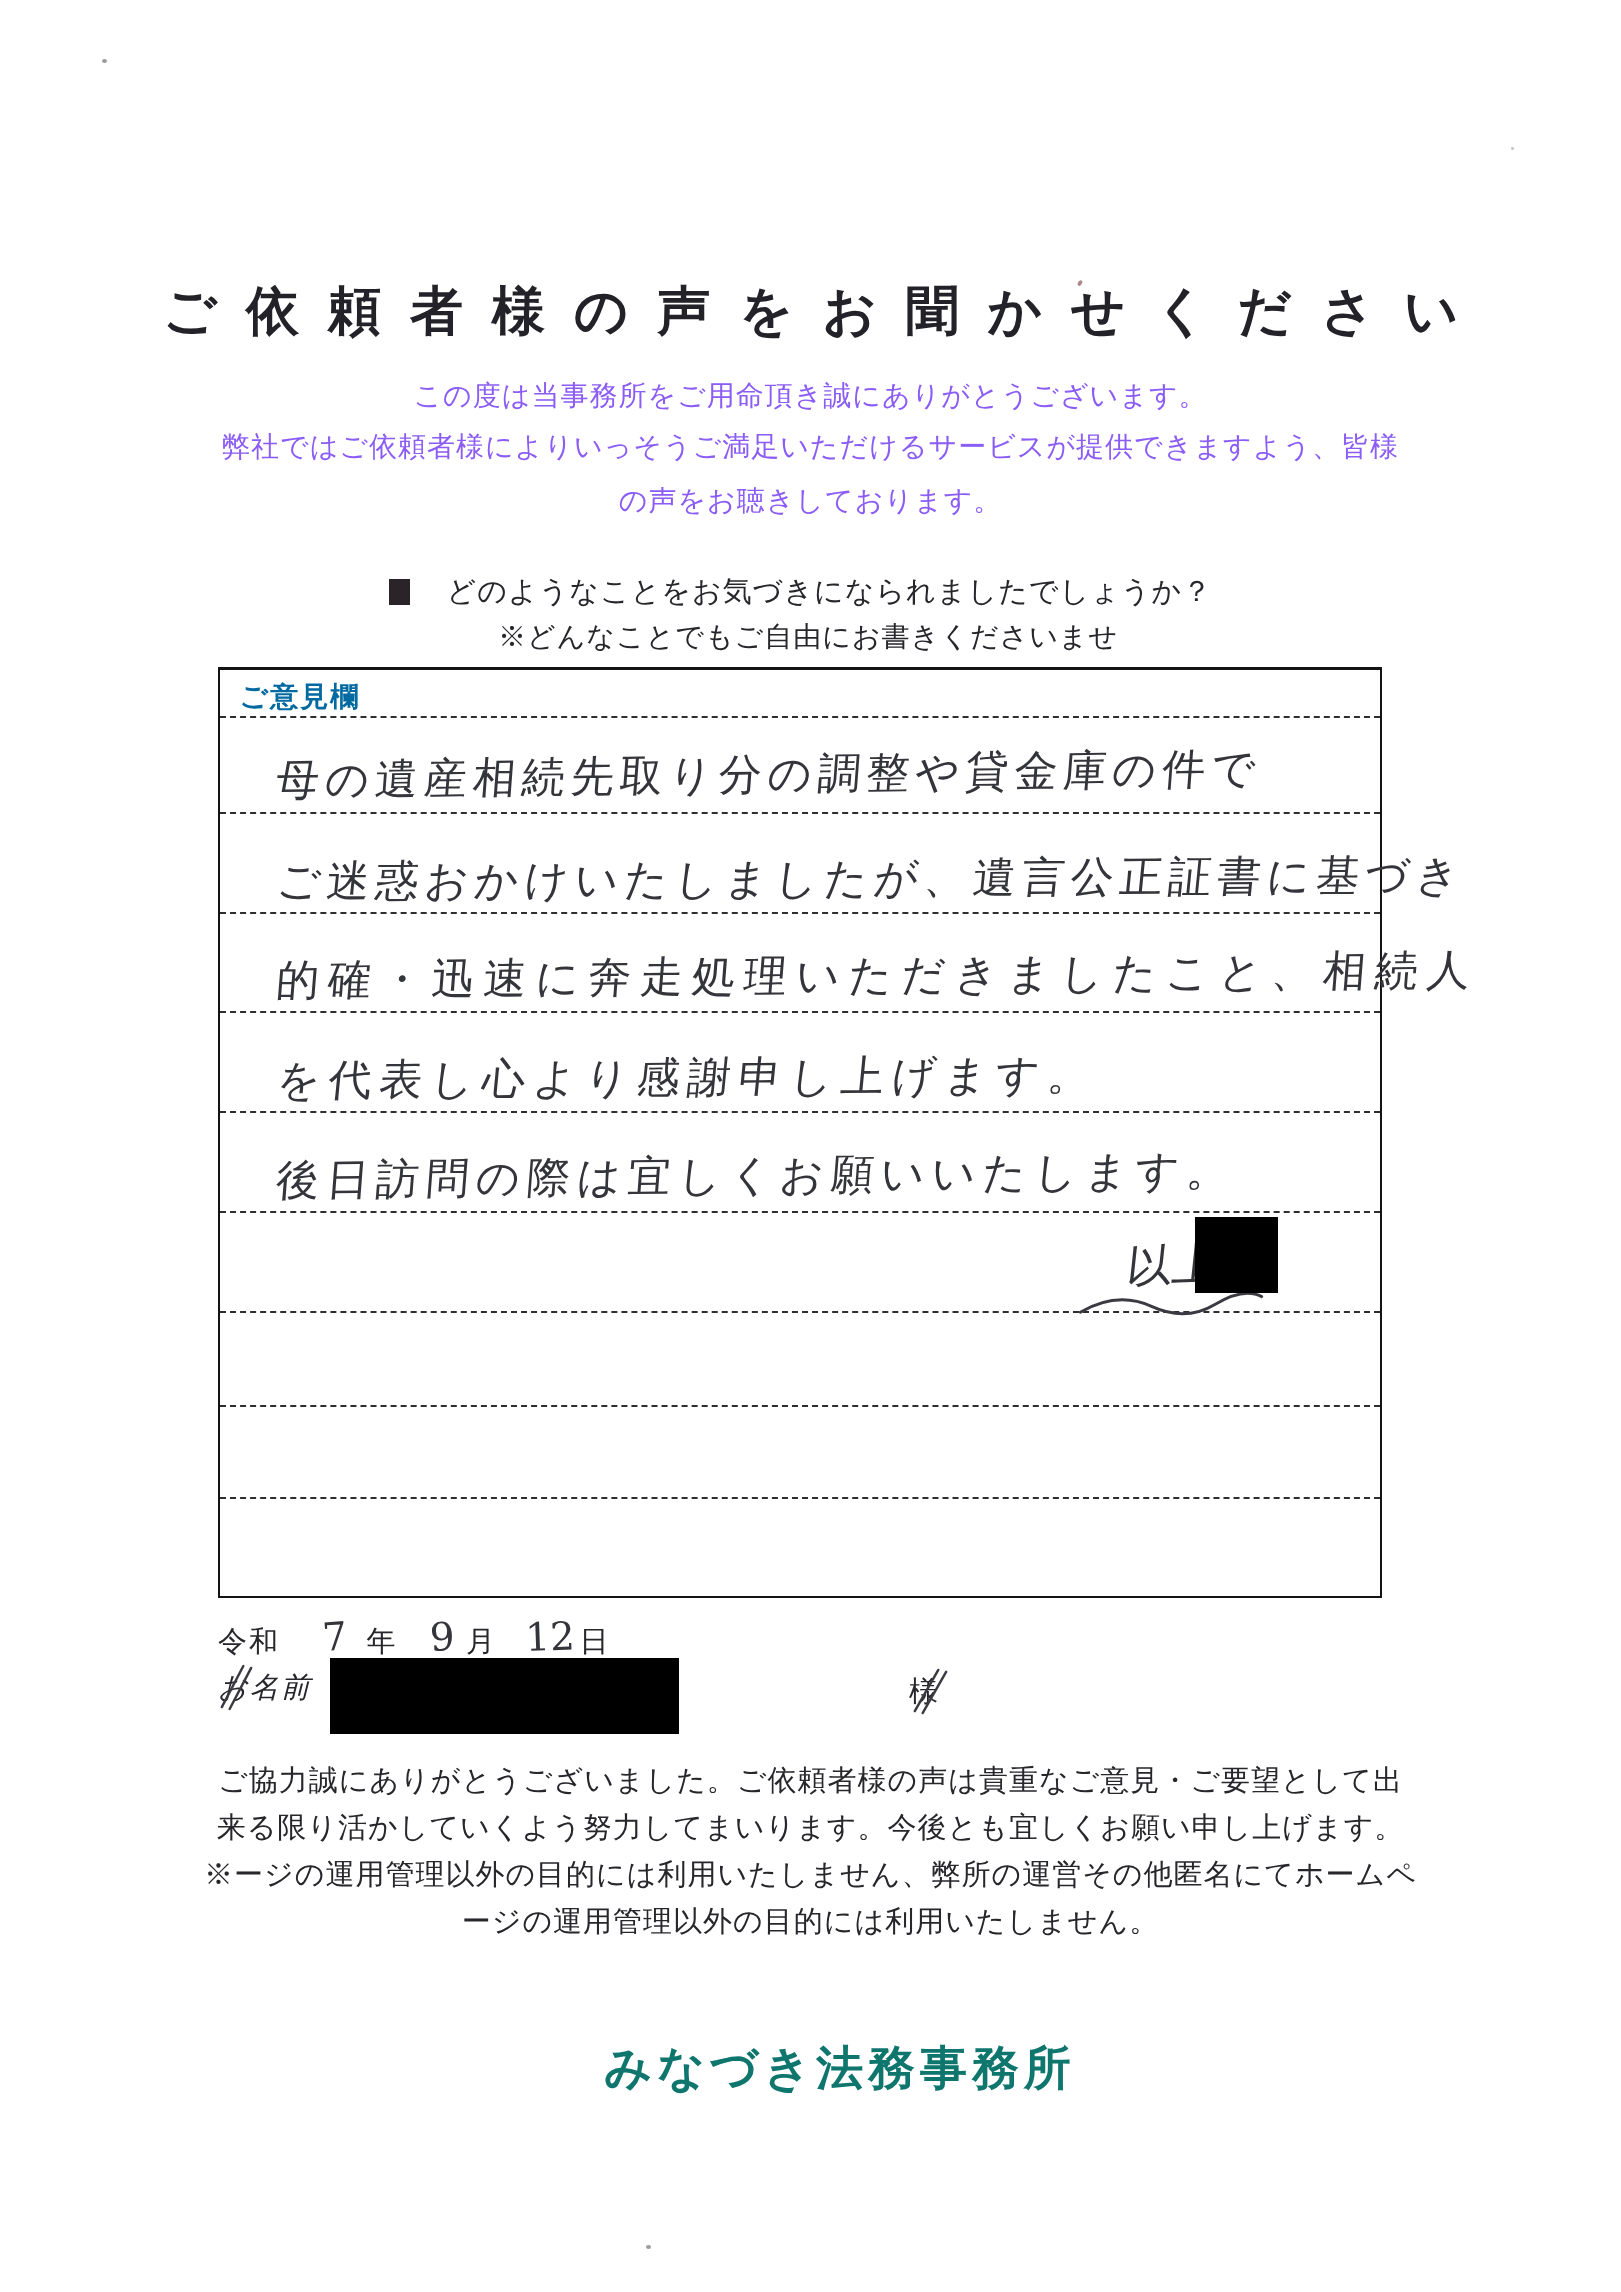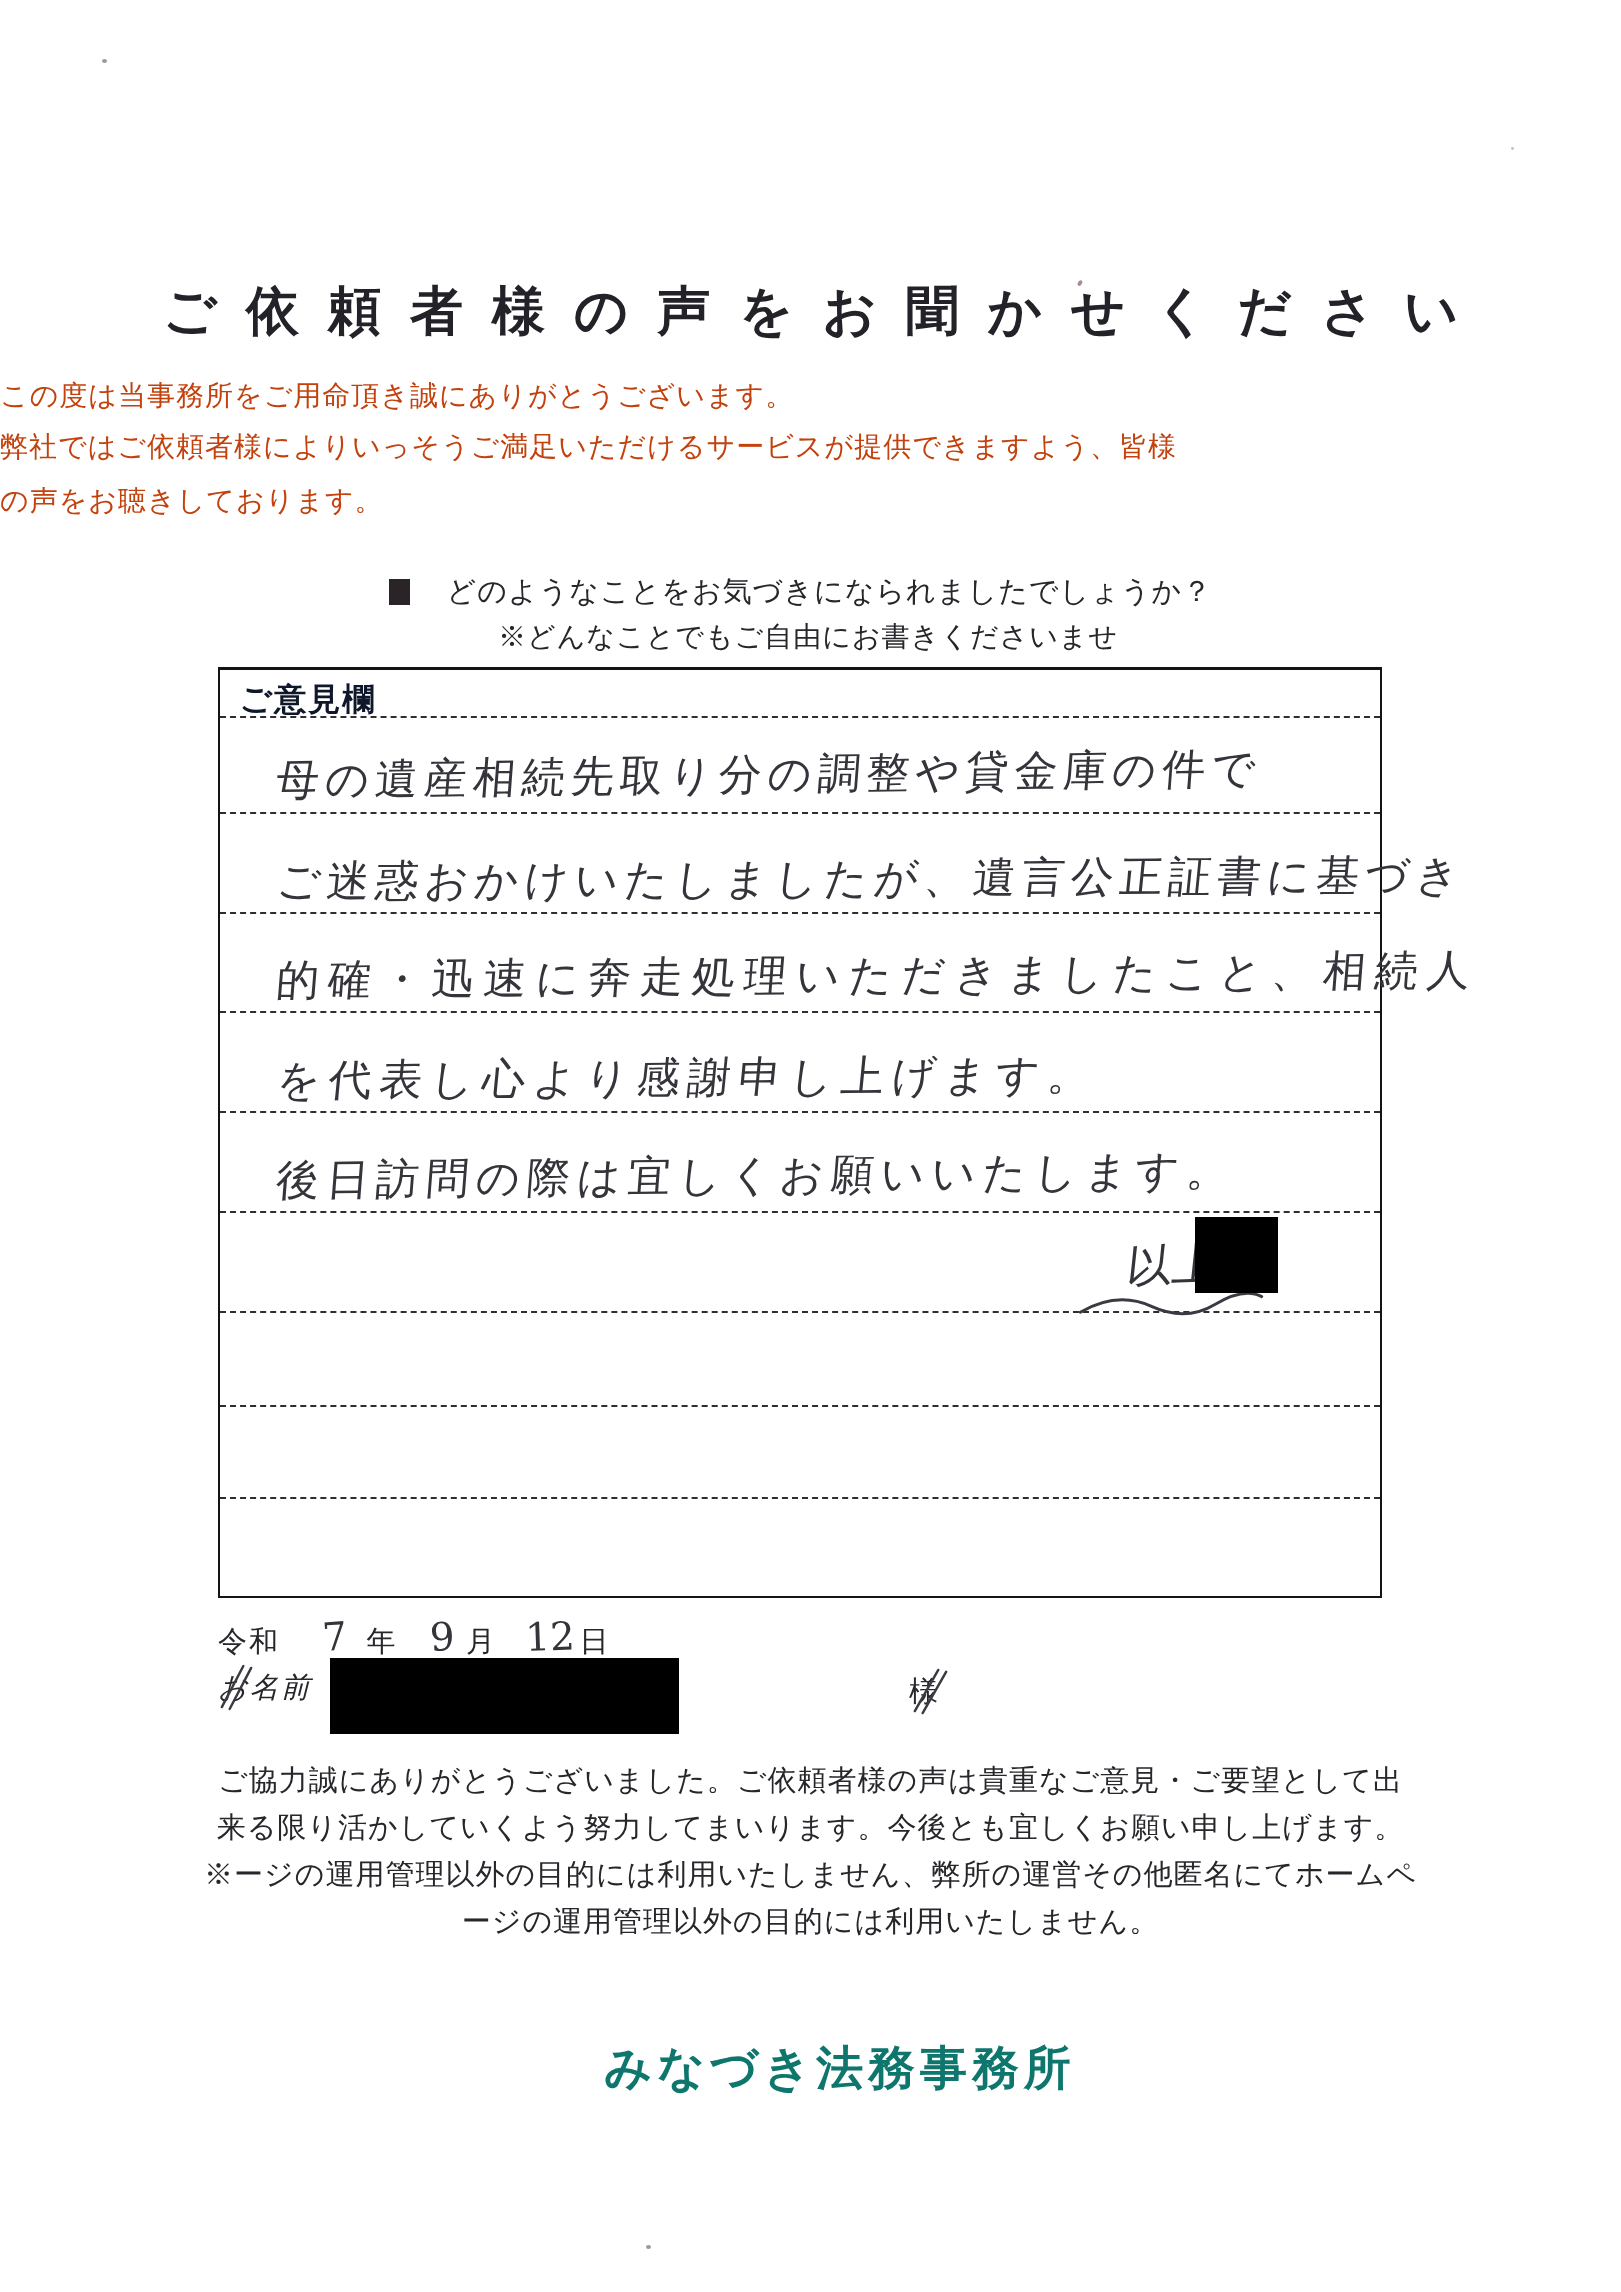--- a/index.html
+++ b/index.html
@@ -16,22 +16,22 @@
   .doc-title {
     position: absolute; top: 276px; left: 0; width: 100%;
     text-align: center;
     font-size: 53px; font-weight: 600;
     letter-spacing: 29px; text-indent: 29px;
     color: #222228;
     white-space: nowrap;
   }
   .intro-line {
     position: absolute; left: 0; width: 100%;
-    white-space: nowrap;
-    font-size: 28px; letter-spacing: 1px; color: #c2410c;
+    text-align: center; white-space: nowrap;
+    font-size: 28px; letter-spacing: 1px; color: #8b5cf6;
   }
   .intro-1 { top: 377px; }
   .intro-2 { top: 428px; }
   .intro-3 { top: 482px; }
 
   .question-row {
     position: absolute; top: 572px; left: 389px;
     display: flex; align-items: center;
     font-size: 29px; letter-spacing: 1px; white-space: nowrap;
   }
@@ -48,21 +48,21 @@
   
   .comment-box {
     position: absolute; left: 218px; top: 667px;
     width: 1164px; height: 931px;
     border: 2px solid #141414; border-top-width: 3.9px;
     background: #ffffff;
   }
   .comment-label {
     position: absolute; left: 19.6px; top: 7.8px;
     font-family: "Liberation Sans", "DejaVu Sans", sans-serif;
-    font-size: 32px; font-weight: 700; letter-spacing: 2px; color: #0f172a;
+    font-size: 28px; font-weight: 700; letter-spacing: 2px; color: #0369a1;
   }
   .dash-line {
     position: absolute; left: 0; width: 100%; height: 0;
     border-top: 2px dashed #2e2e30;
   }
 
   
   .hw {
     font-family: "DejaVu Serif", serif;
     color: #34343b;

